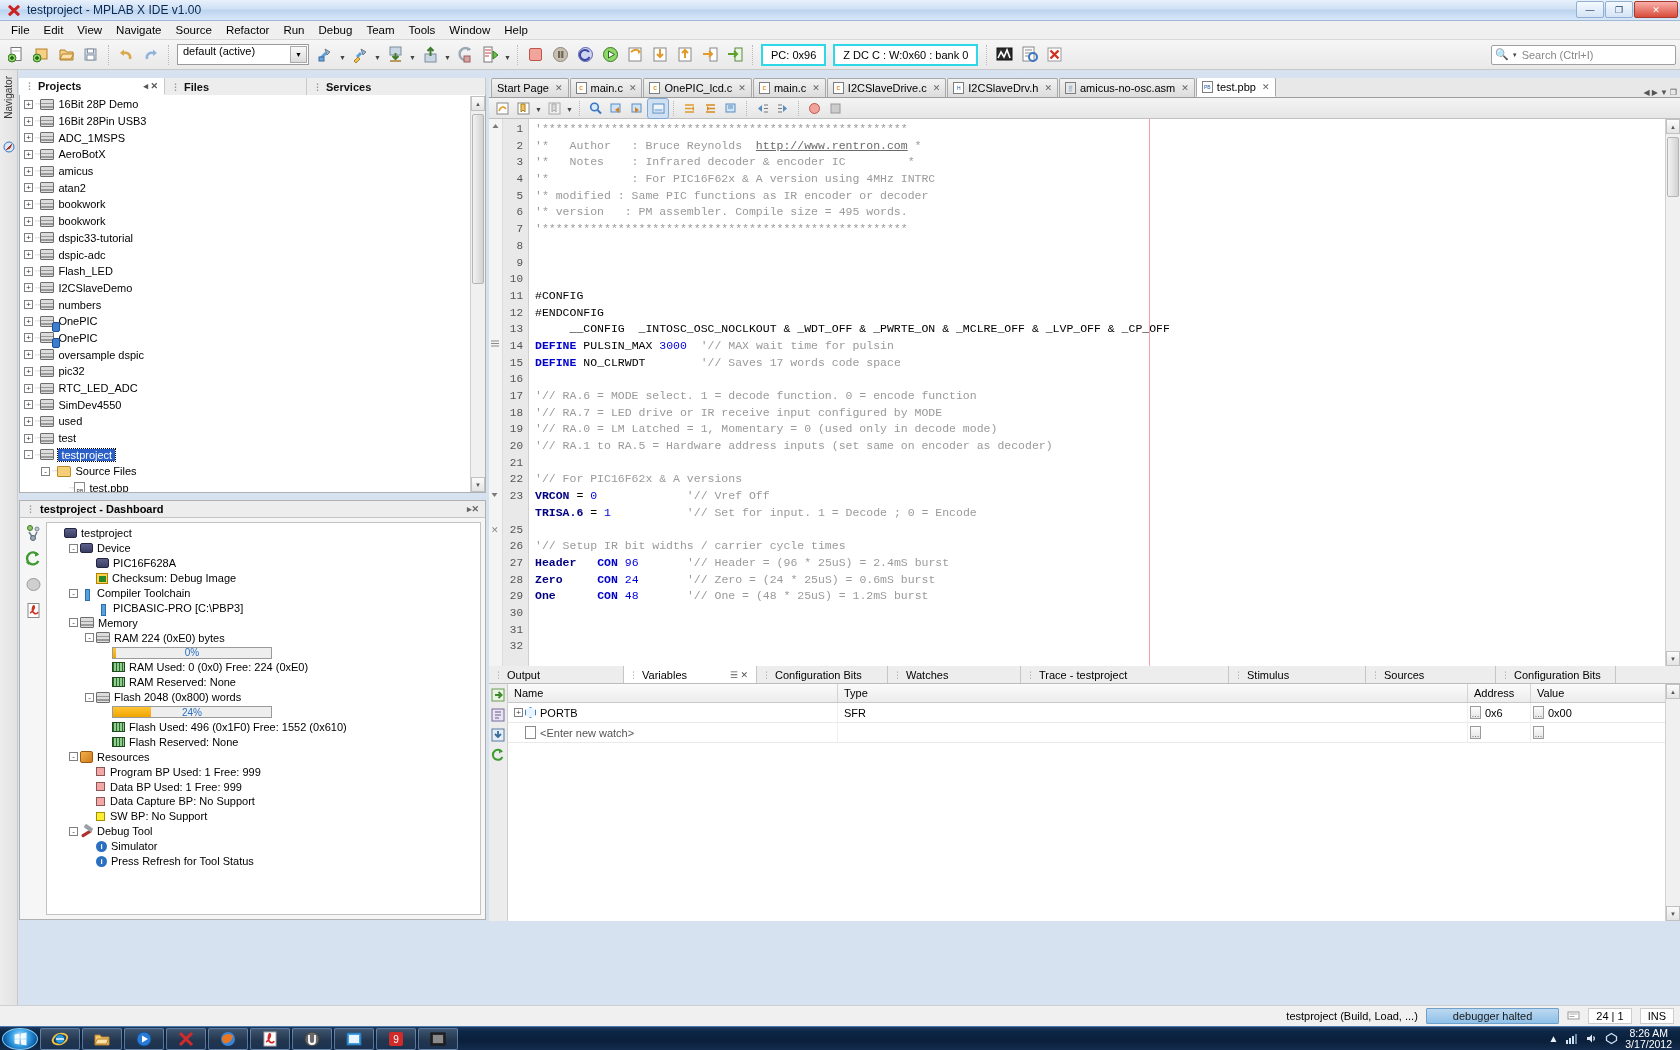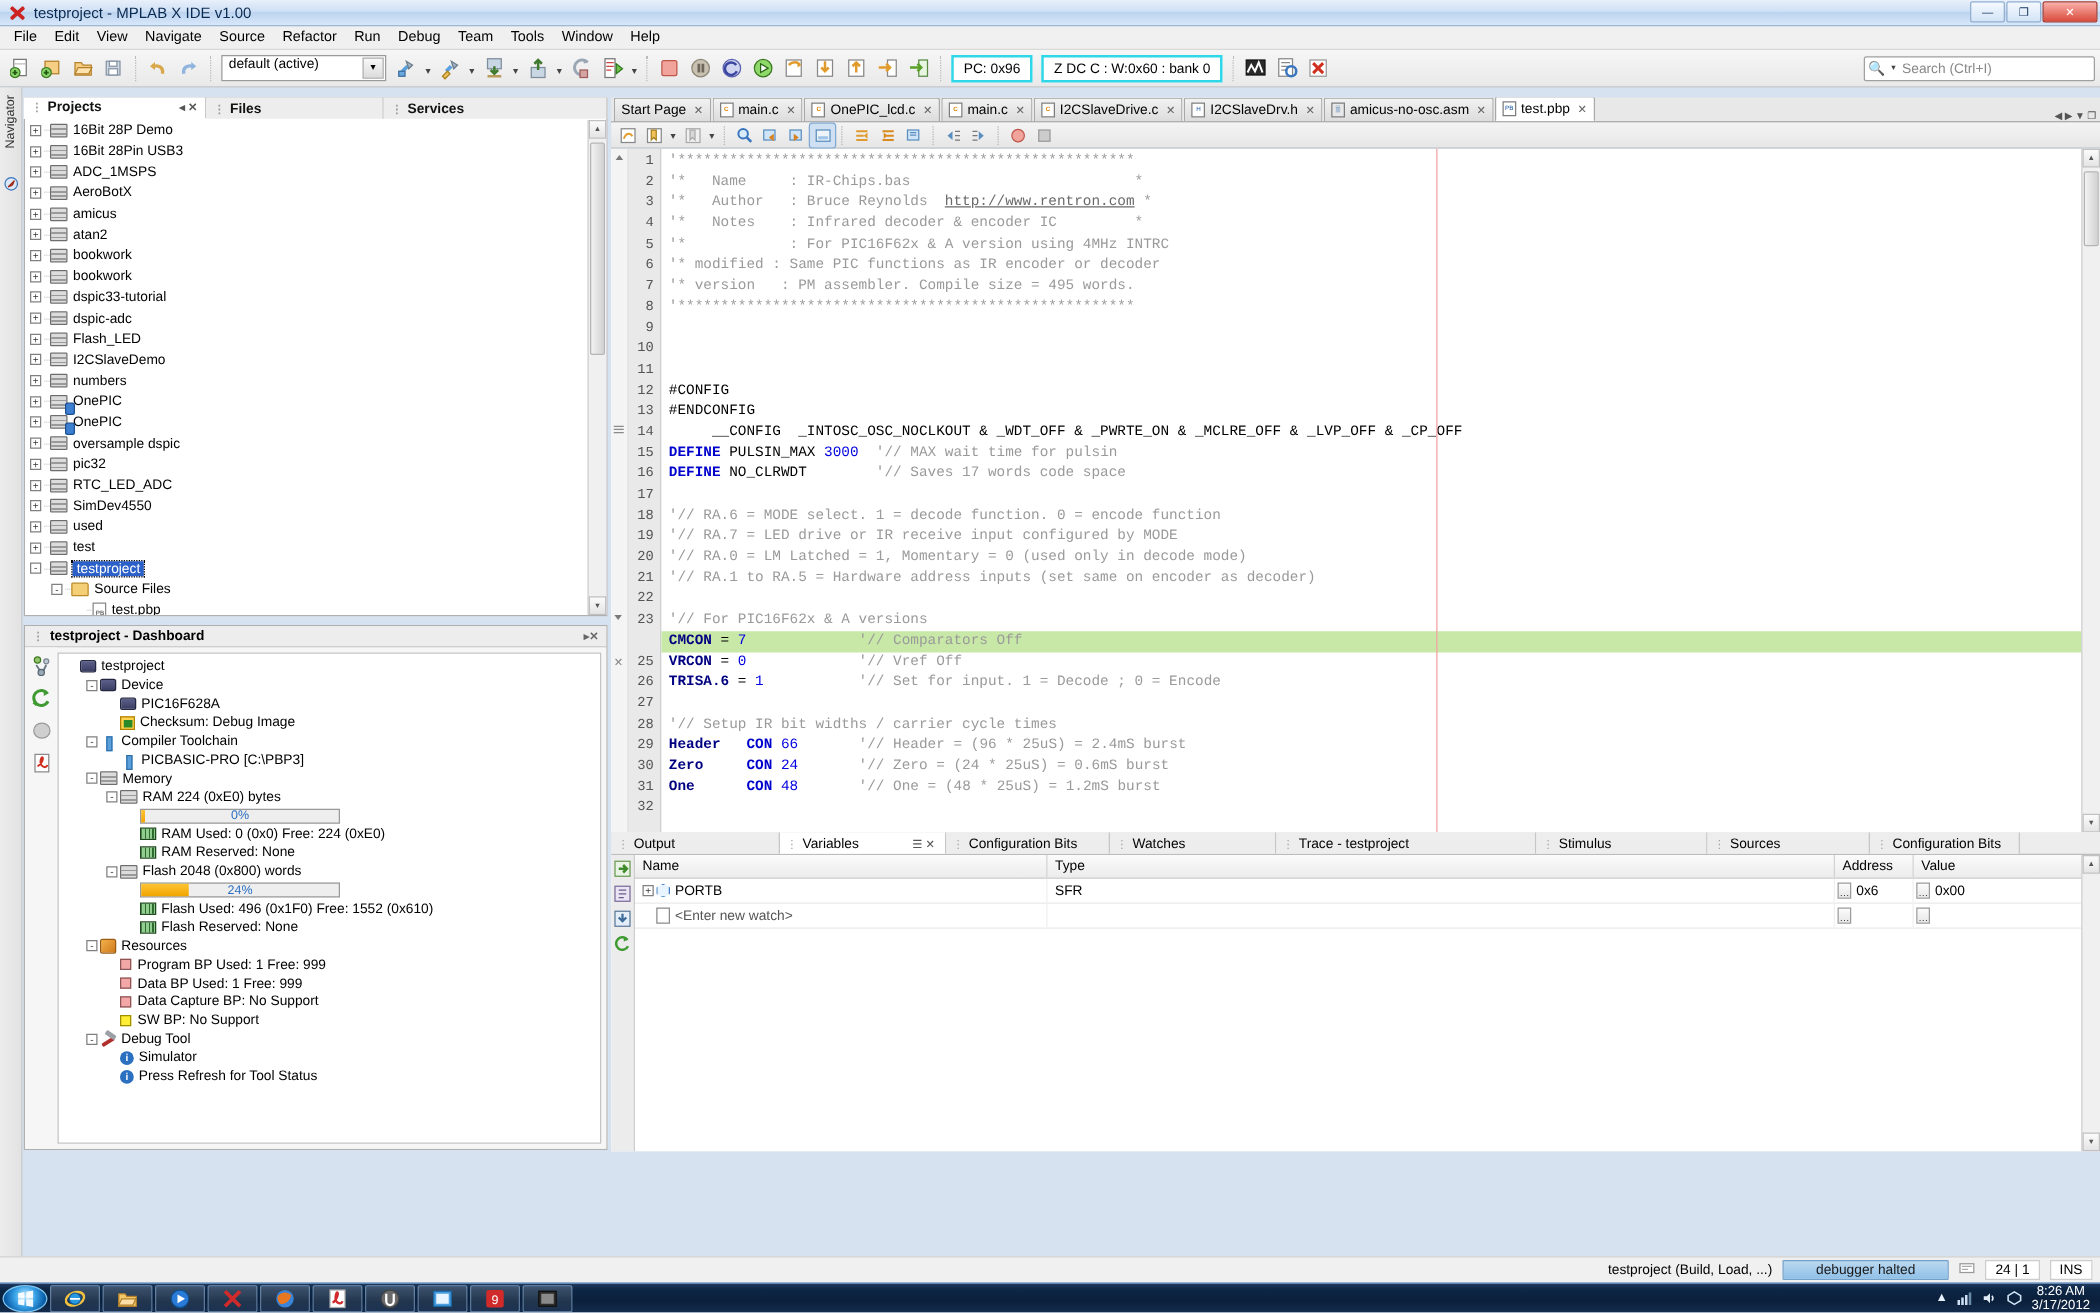--- a/index.html
+++ b/index.html
@@ -1033,21 +1033,20 @@
           <div class="ln">27</div>
           <div class="ln">28</div>
           <div class="ln">29</div>
           <div class="ln">30</div>
           <div class="ln">31</div>
           <div class="ln">32</div>
         </div>
       <div class="code-body" id="code-body">
         <div class="margin-line" style="left:620px;"></div>
       <div class="cl"><span class="cm">'*****************************************************</span></div>
-          <div class="cl"><span class="cm">'*   Name     : IR-Chips.bas                          *</span></div>
           <div class="cl"><span class="cm">'*   Author   : Bruce Reynolds  </span><span class="lnk">http://www.rentron.com</span><span class="cm"> *</span></div>
           <div class="cl"><span class="cm">'*   Notes    : Infrared decoder &amp; encoder IC         *</span></div>
           <div class="cl"><span class="cm">'*            : For PIC16F62x &amp; A version using 4MHz INTRC</span></div>
           <div class="cl"><span class="cm">'* modified : Same PIC functions as IR encoder or decoder</span></div>
           <div class="cl"><span class="cm">'* version   : PM assembler. Compile size = 495 words.</span></div>
           <div class="cl"><span class="cm">'*****************************************************</span></div>
           <div class="cl">&nbsp;</div>
           <div class="cl">&nbsp;</div>
           <div class="cl">&nbsp;</div>
           <div class="cl">#CONFIG</div>
@@ -1055,26 +1054,25 @@
           <div class="cl">     __CONFIG  _INTOSC_OSC_NOCLKOUT &amp; _WDT_OFF &amp; _PWRTE_ON &amp; _MCLRE_OFF &amp; _LVP_OFF &amp; _CP_OFF</div>
           <div class="cl"><span class="kw">DEFINE</span> PULSIN_MAX <span class="num">3000</span>  <span class="cm">'// MAX wait time for pulsin</span></div>
           <div class="cl"><span class="kw">DEFINE</span> NO_CLRWDT        <span class="cm">'// Saves 17 words code space</span></div>
           <div class="cl">&nbsp;</div>
           <div class="cl"><span class="cm">'// RA.6 = MODE select. 1 = decode function. 0 = encode function</span></div>
           <div class="cl"><span class="cm">'// RA.7 = LED drive or IR receive input configured by MODE</span></div>
           <div class="cl"><span class="cm">'// RA.0 = LM Latched = 1, Momentary = 0 (used only in decode mode)</span></div>
           <div class="cl"><span class="cm">'// RA.1 to RA.5 = Hardware address inputs (set same on encoder as decoder)</span></div>
           <div class="cl">&nbsp;</div>
           <div class="cl"><span class="cm">'// For PIC16F62x &amp; A versions</span></div>
-          <div class="cl hl"><span class="kwb">CMCON</span> = <span class="num">7</span>             <span class="cm">'// Comparators Off</span></div>
           <div class="cl"><span class="kwb">VRCON</span> = <span class="num">0</span>             <span class="cm">'// Vref Off</span></div>
           <div class="cl"><span class="kwb">TRISA.6</span> = <span class="num">1</span>           <span class="cm">'// Set for input. 1 = Decode ; 0 = Encode</span></div>
           <div class="cl">&nbsp;</div>
           <div class="cl"><span class="cm">'// Setup IR bit widths / carrier cycle times</span></div>
-          <div class="cl"><span class="kwb">Header</span>   <span class="kw">CON</span> <span class="num">66</span>       <span class="cm">'// Header = (96 * 25uS) = 2.4mS burst</span></div>
+          <div class="cl"><span class="kwb">Header</span>   <span class="kw">CON</span> <span class="num">96</span>       <span class="cm">'// Header = (96 * 25uS) = 2.4mS burst</span></div>
           <div class="cl"><span class="kwb">Zero</span>     <span class="kw">CON</span> <span class="num">24</span>       <span class="cm">'// Zero = (24 * 25uS) = 0.6mS burst</span></div>
           <div class="cl"><span class="kwb">One</span>      <span class="kw">CON</span> <span class="num">48</span>       <span class="cm">'// One = (48 * 25uS) = 1.2mS burst</span></div>
           <div class="cl">&nbsp;</div>
         </div>
       <div class="scrollbar-v">
         <div class="sb-arrow">▲</div>
         <div class="sb-thumb" style="top:18px;height:60px;"></div>
         <div class="sb-arrow" style="position:absolute;bottom:0;left:0;right:0;">▼</div>
       </div>
     </div>

